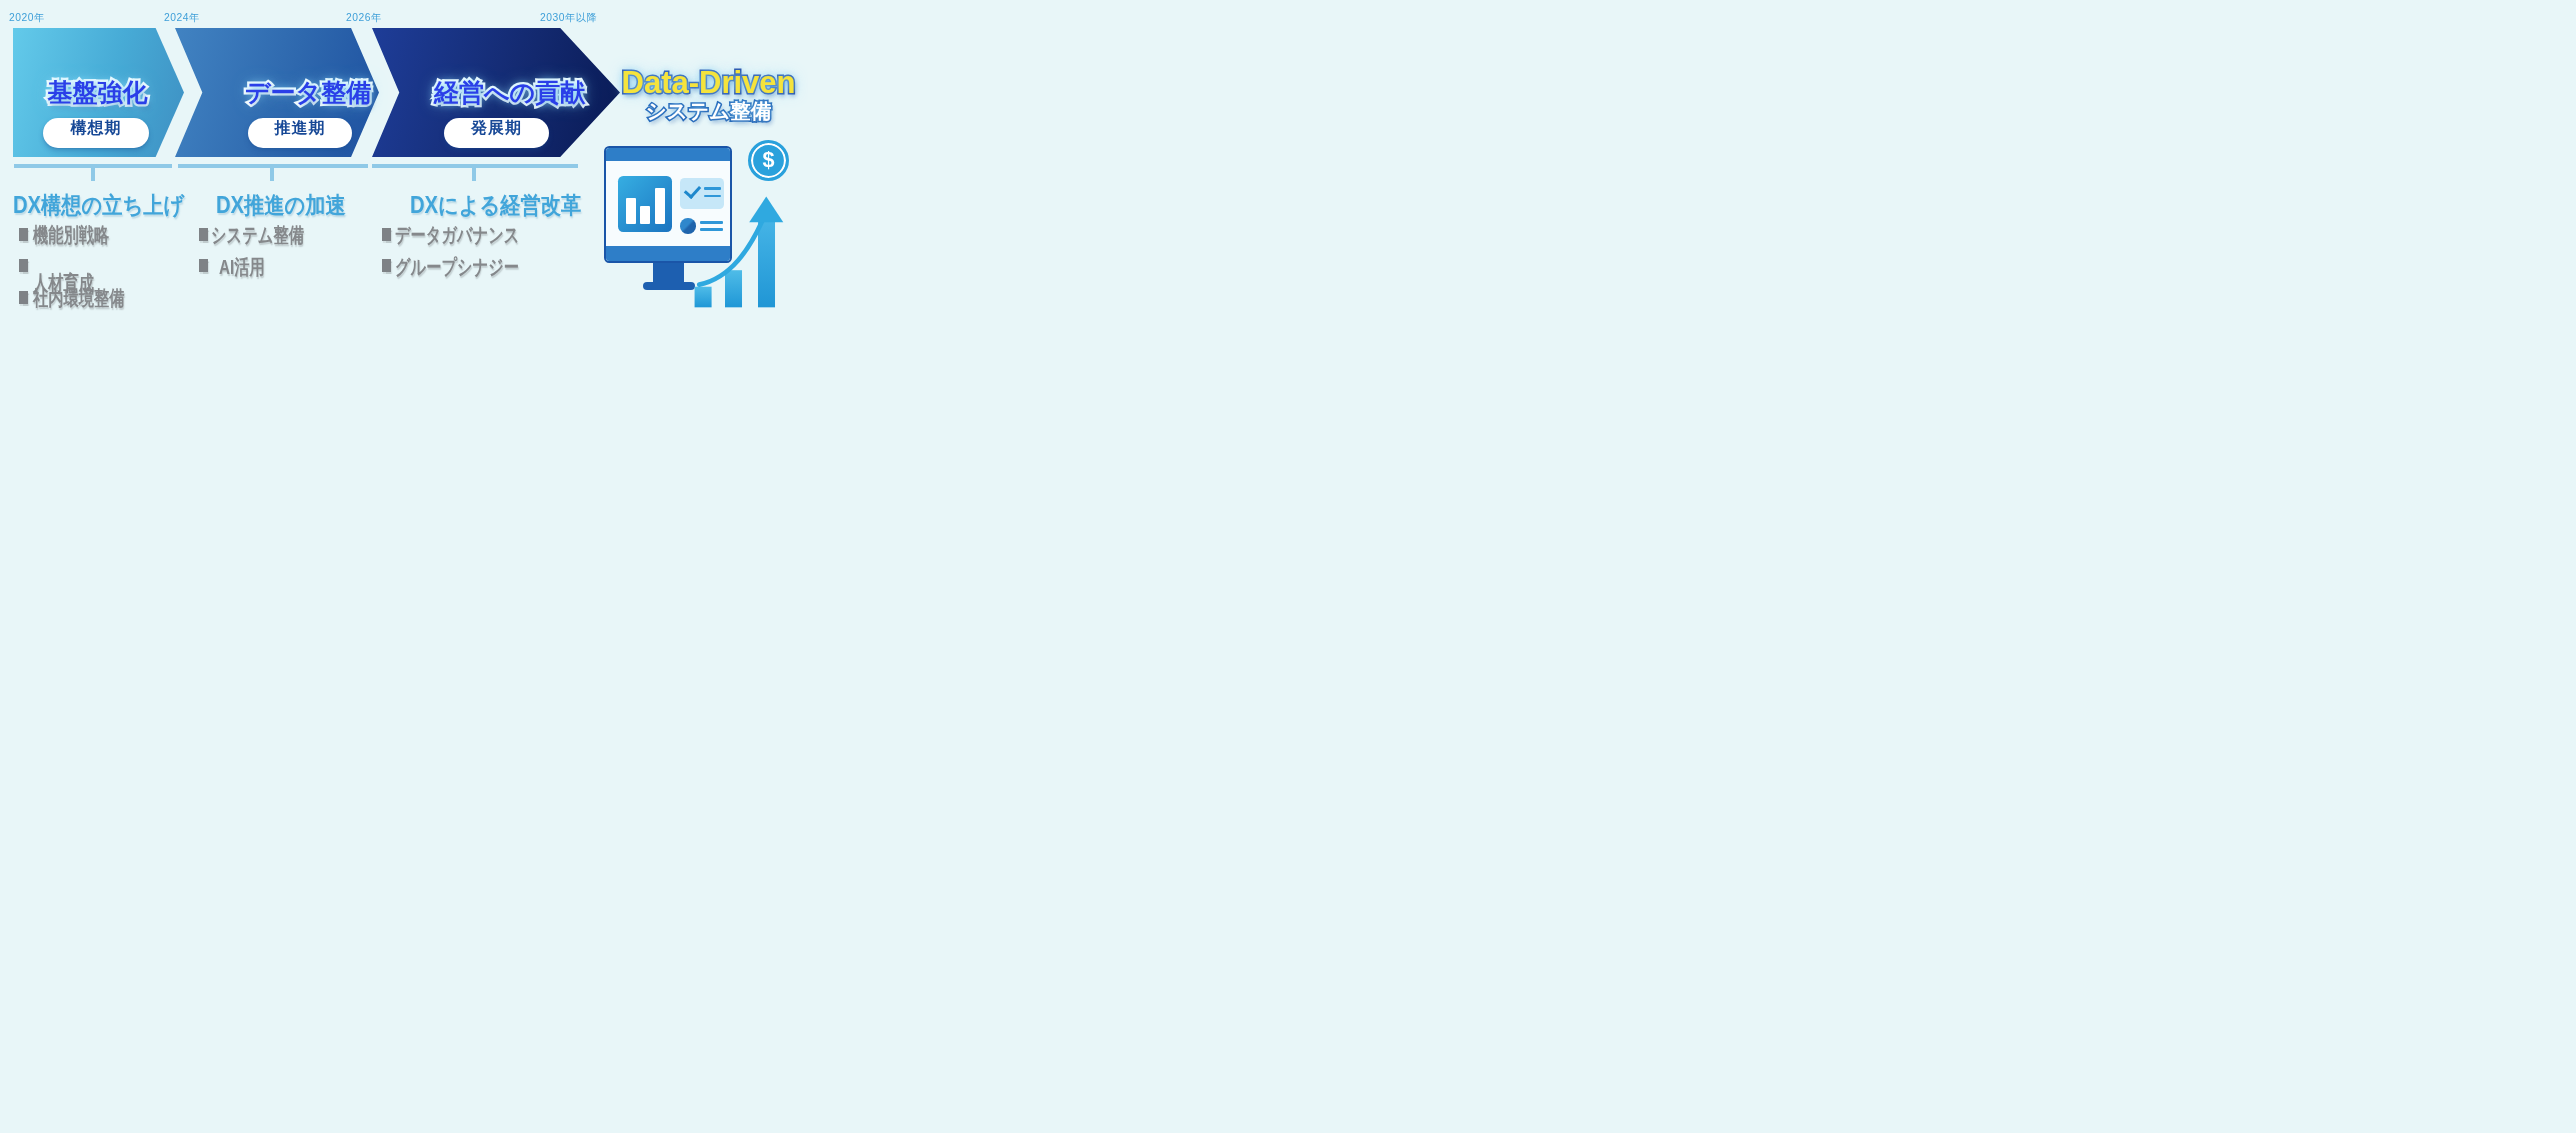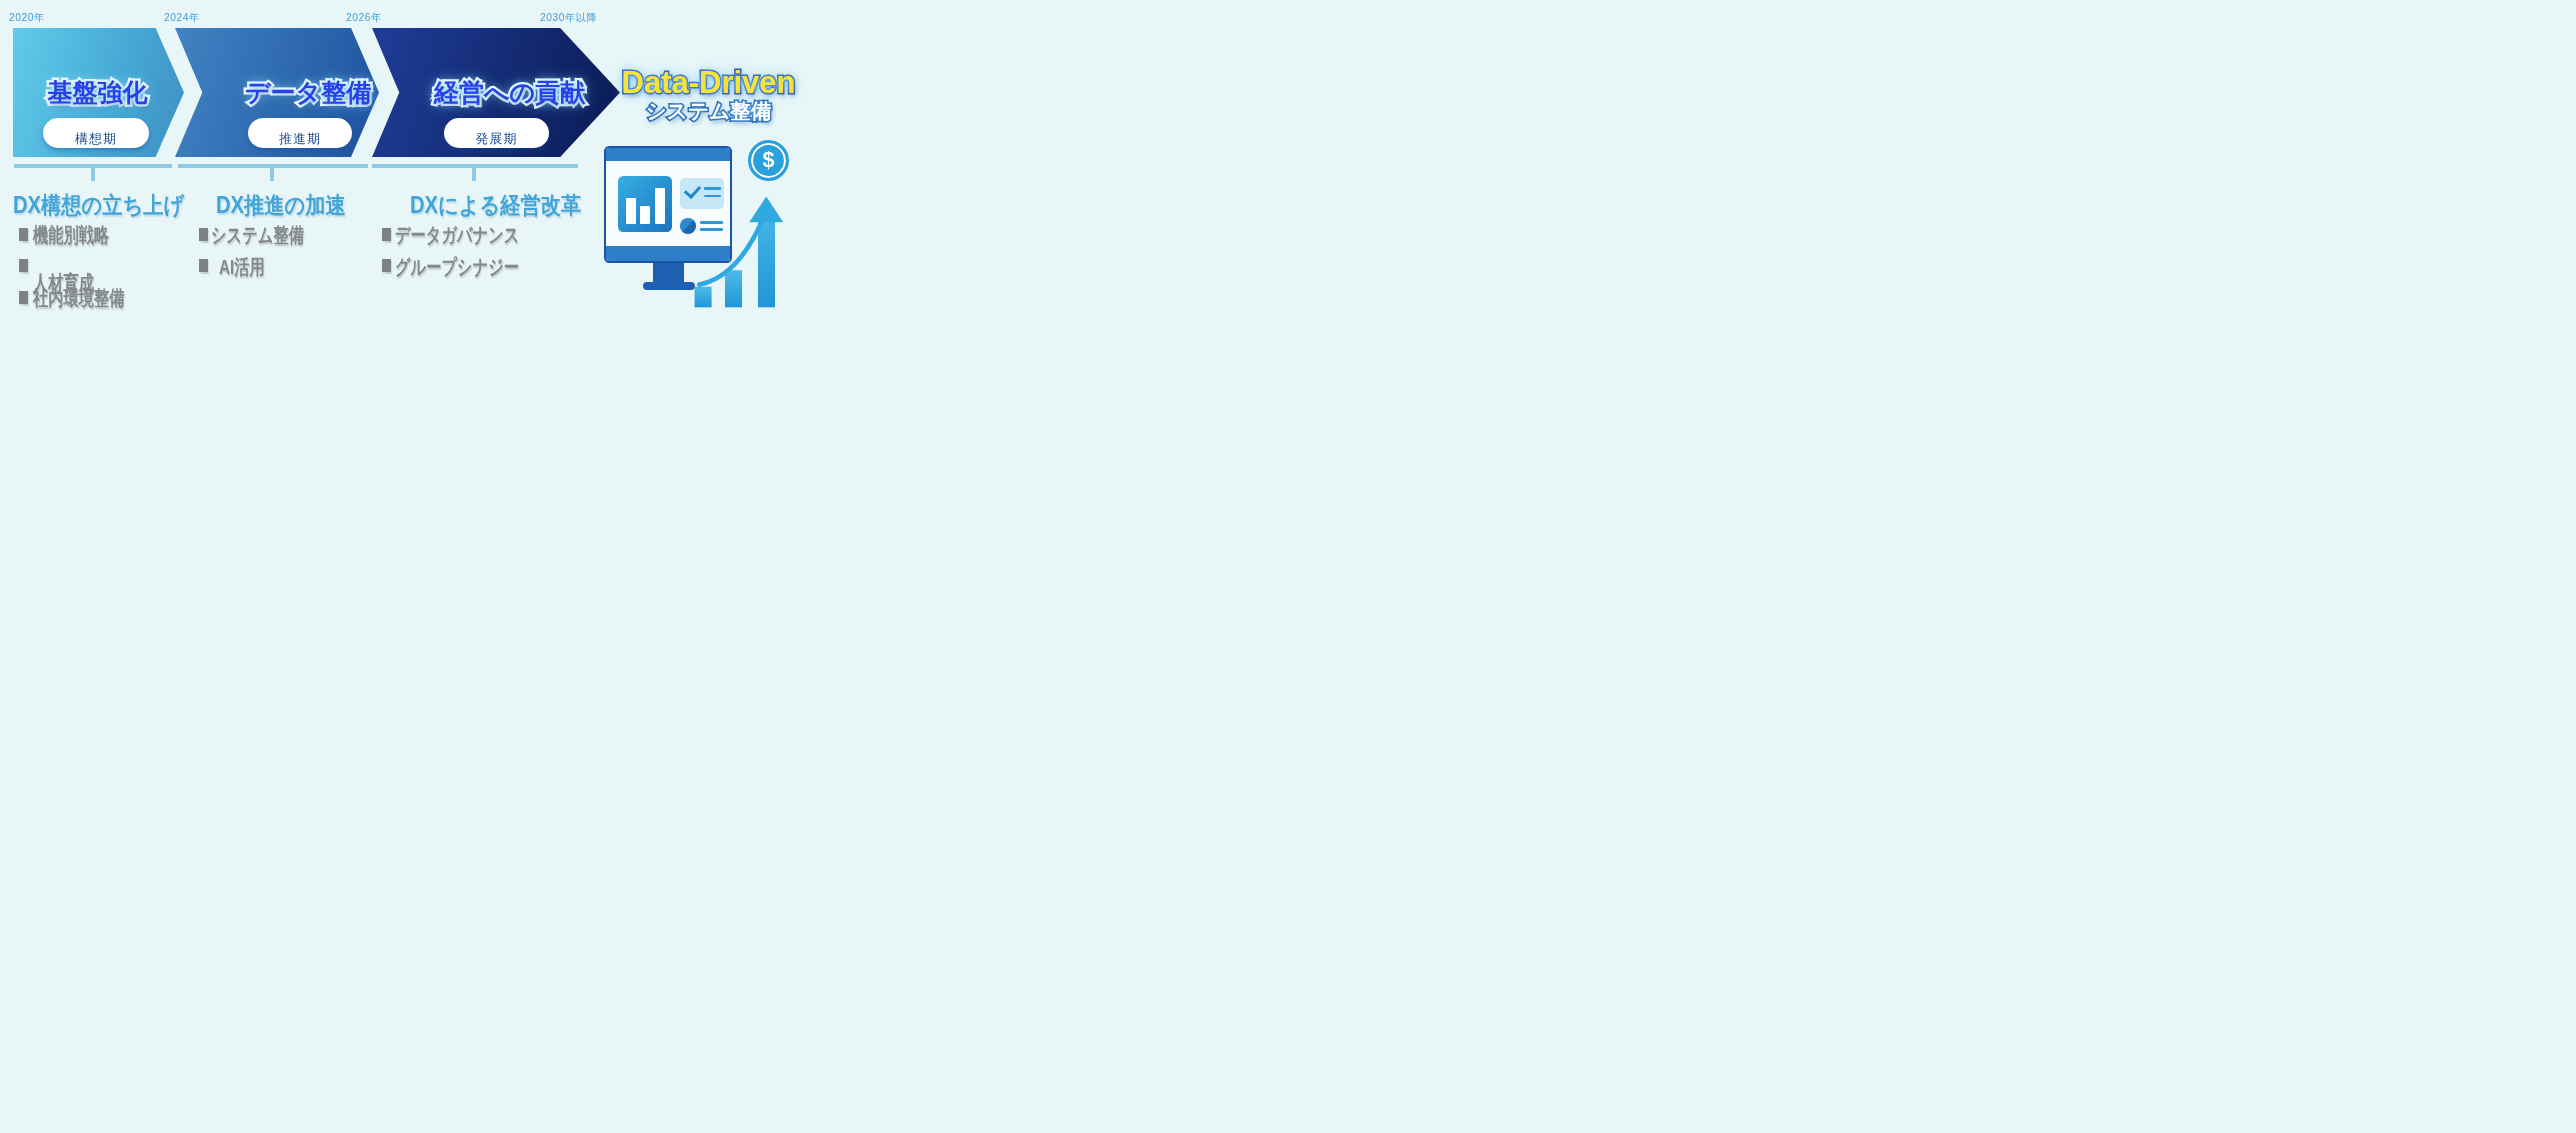--- a/index.html
+++ b/index.html
@@ -40,22 +40,22 @@
     text-shadow:0 0 8.2px rgba(150,230,255,.95),0 0 15.5px rgba(140,220,255,.6),2.1px 3.6px 5.2px rgba(15,50,130,.40);
     white-space:nowrap;
   }
   .t1{left:33px;width:129px;}
   .t2{left:245px;width:124px;}
   .t3{left:434px;width:149px;}
 
   .pill{
     top:118px;height:30px;background:#FFFFFF;border-radius:15px;
     box-shadow:0 3.1px 5.2px rgba(25,75,145,.30),0 1px 1.5px rgba(25,75,145,.18);
-    display:flex;align-items:flex-end;justify-content:center;
-    font-size:13px;font-weight:normal;color:#174896;letter-spacing:1px;
+    display:flex;align-items:flex-start;justify-content:center;
+    font-size:16px;font-weight:bold;color:#174896;letter-spacing:1px;
   }
   .p1{left:43px;width:106px;}
   .p2{left:248px;width:104px;}
   .p3{left:444px;width:105px;}
 
   
   .goal{left:621px;top:67px;width:175px;text-align:center;}
   .goal-en{
     font-size:31px;font-weight:bold;color:#F5E33C;line-height:1.05;
     -webkit-text-stroke:3.1px #1B3EA0;paint-order:stroke fill;

